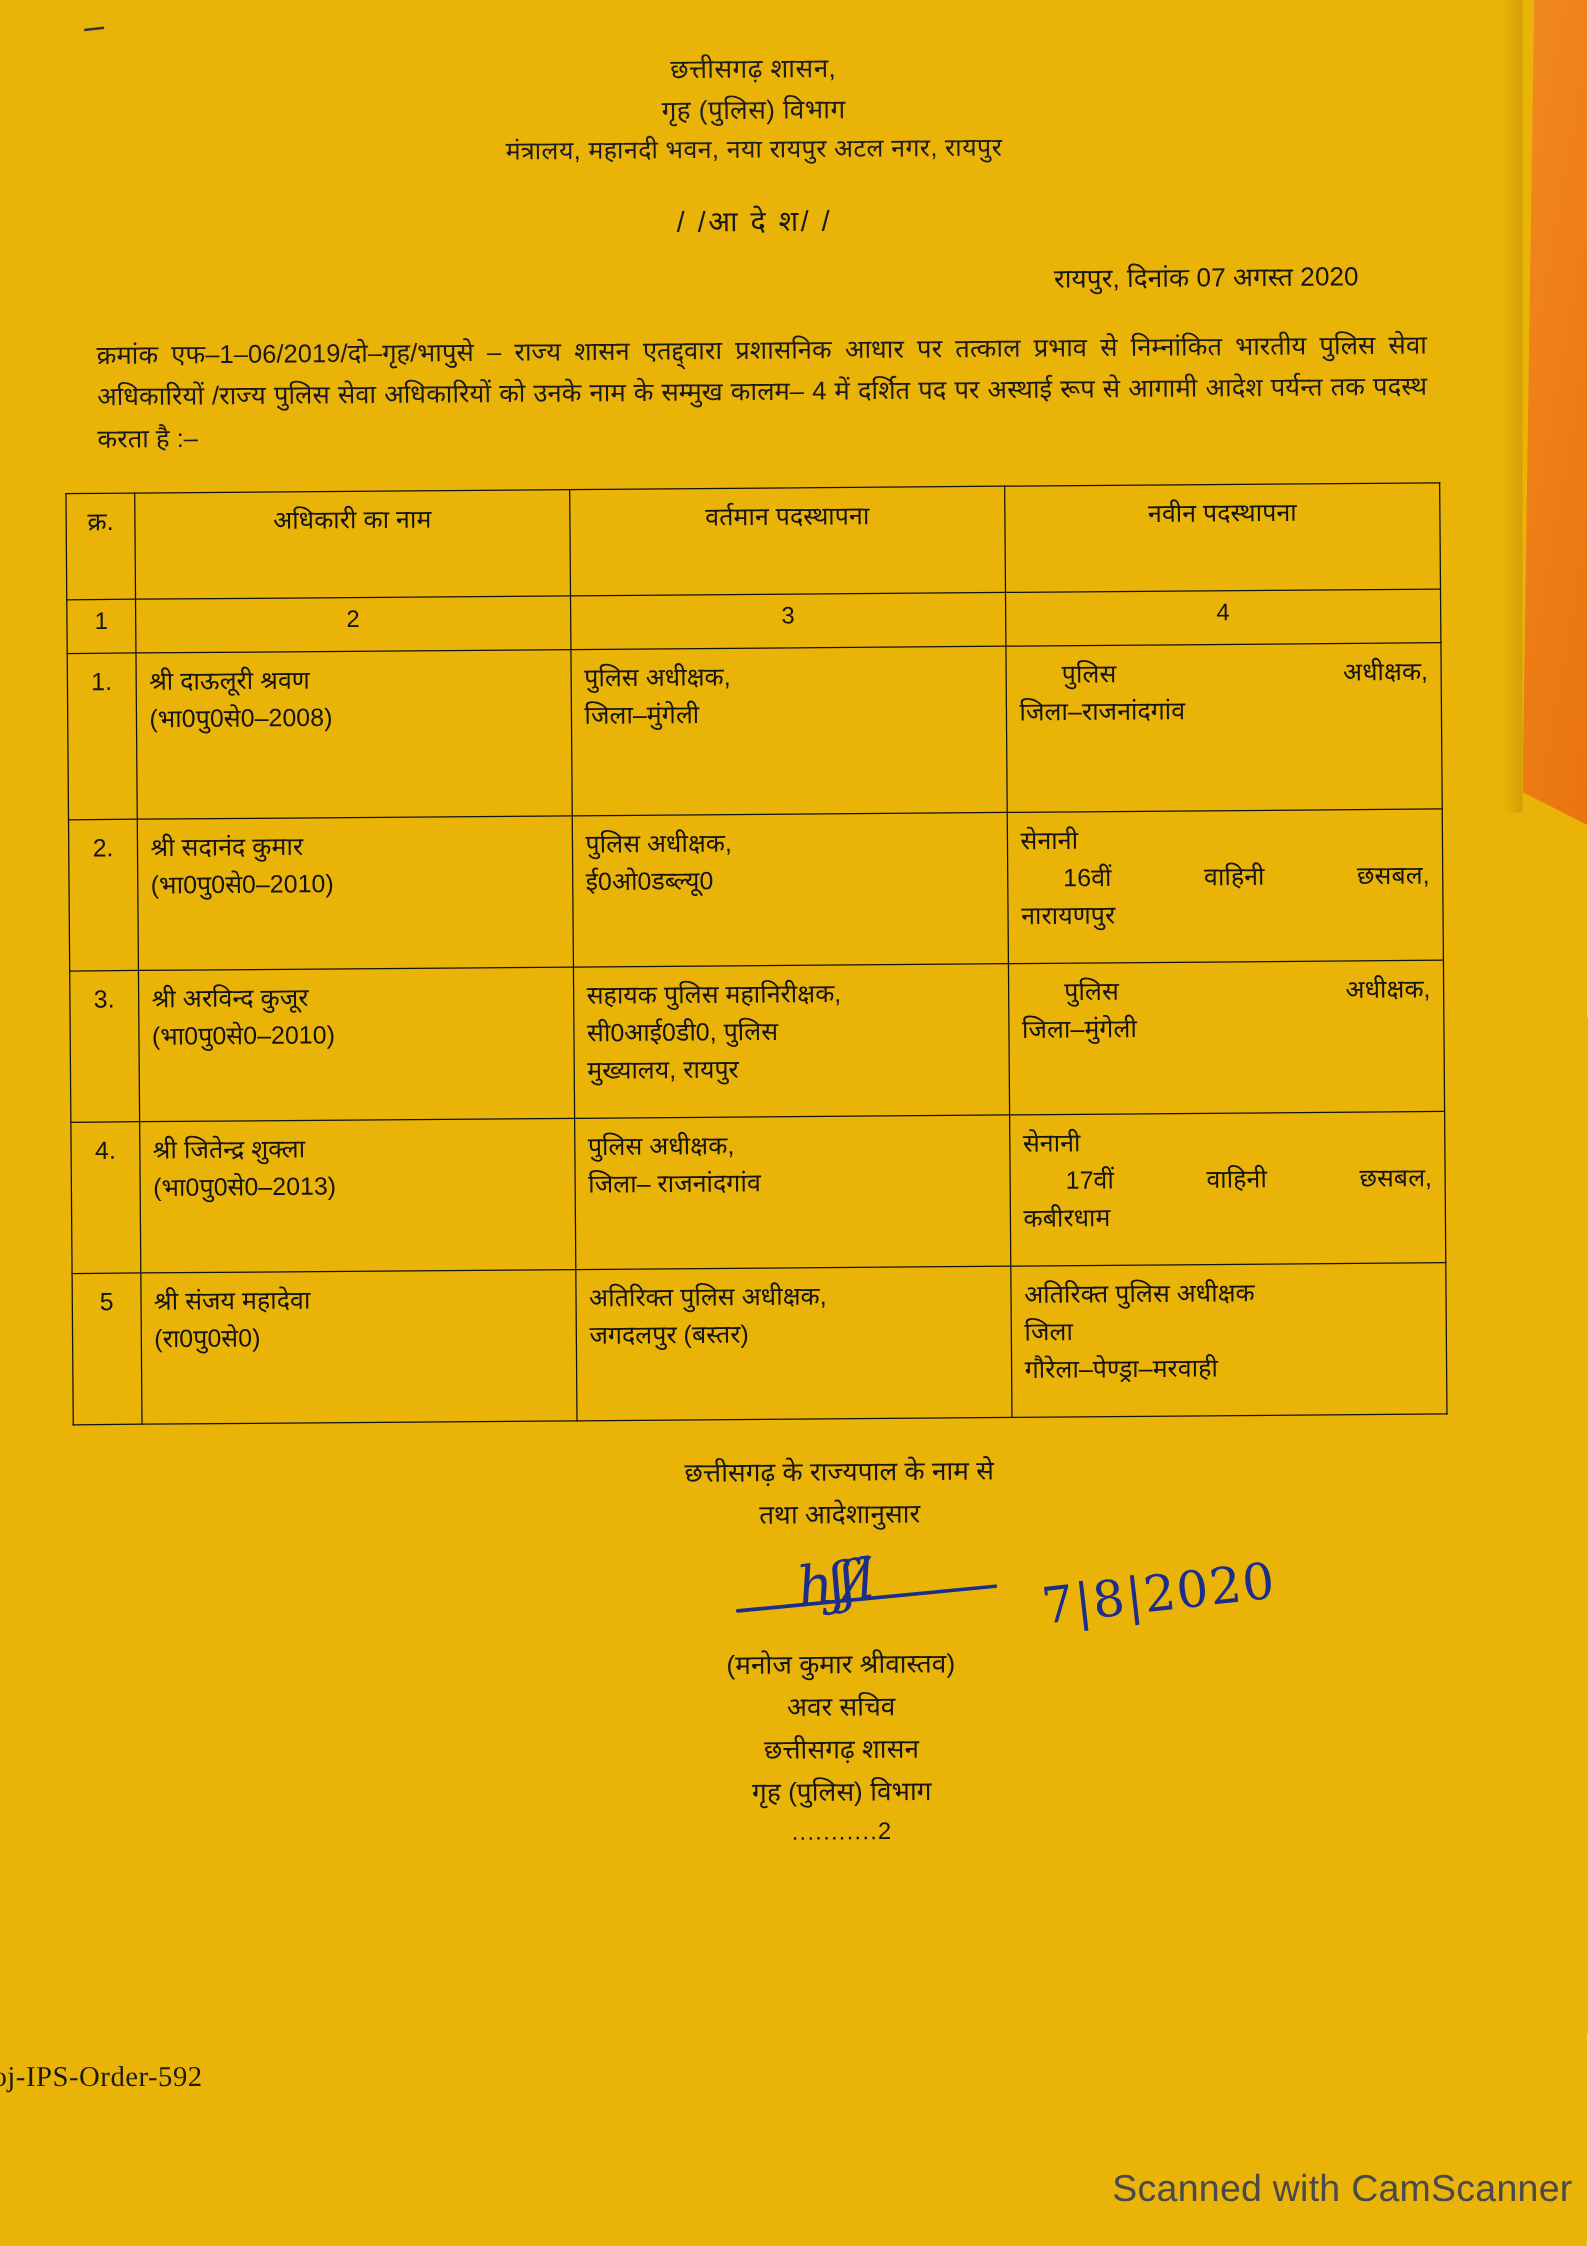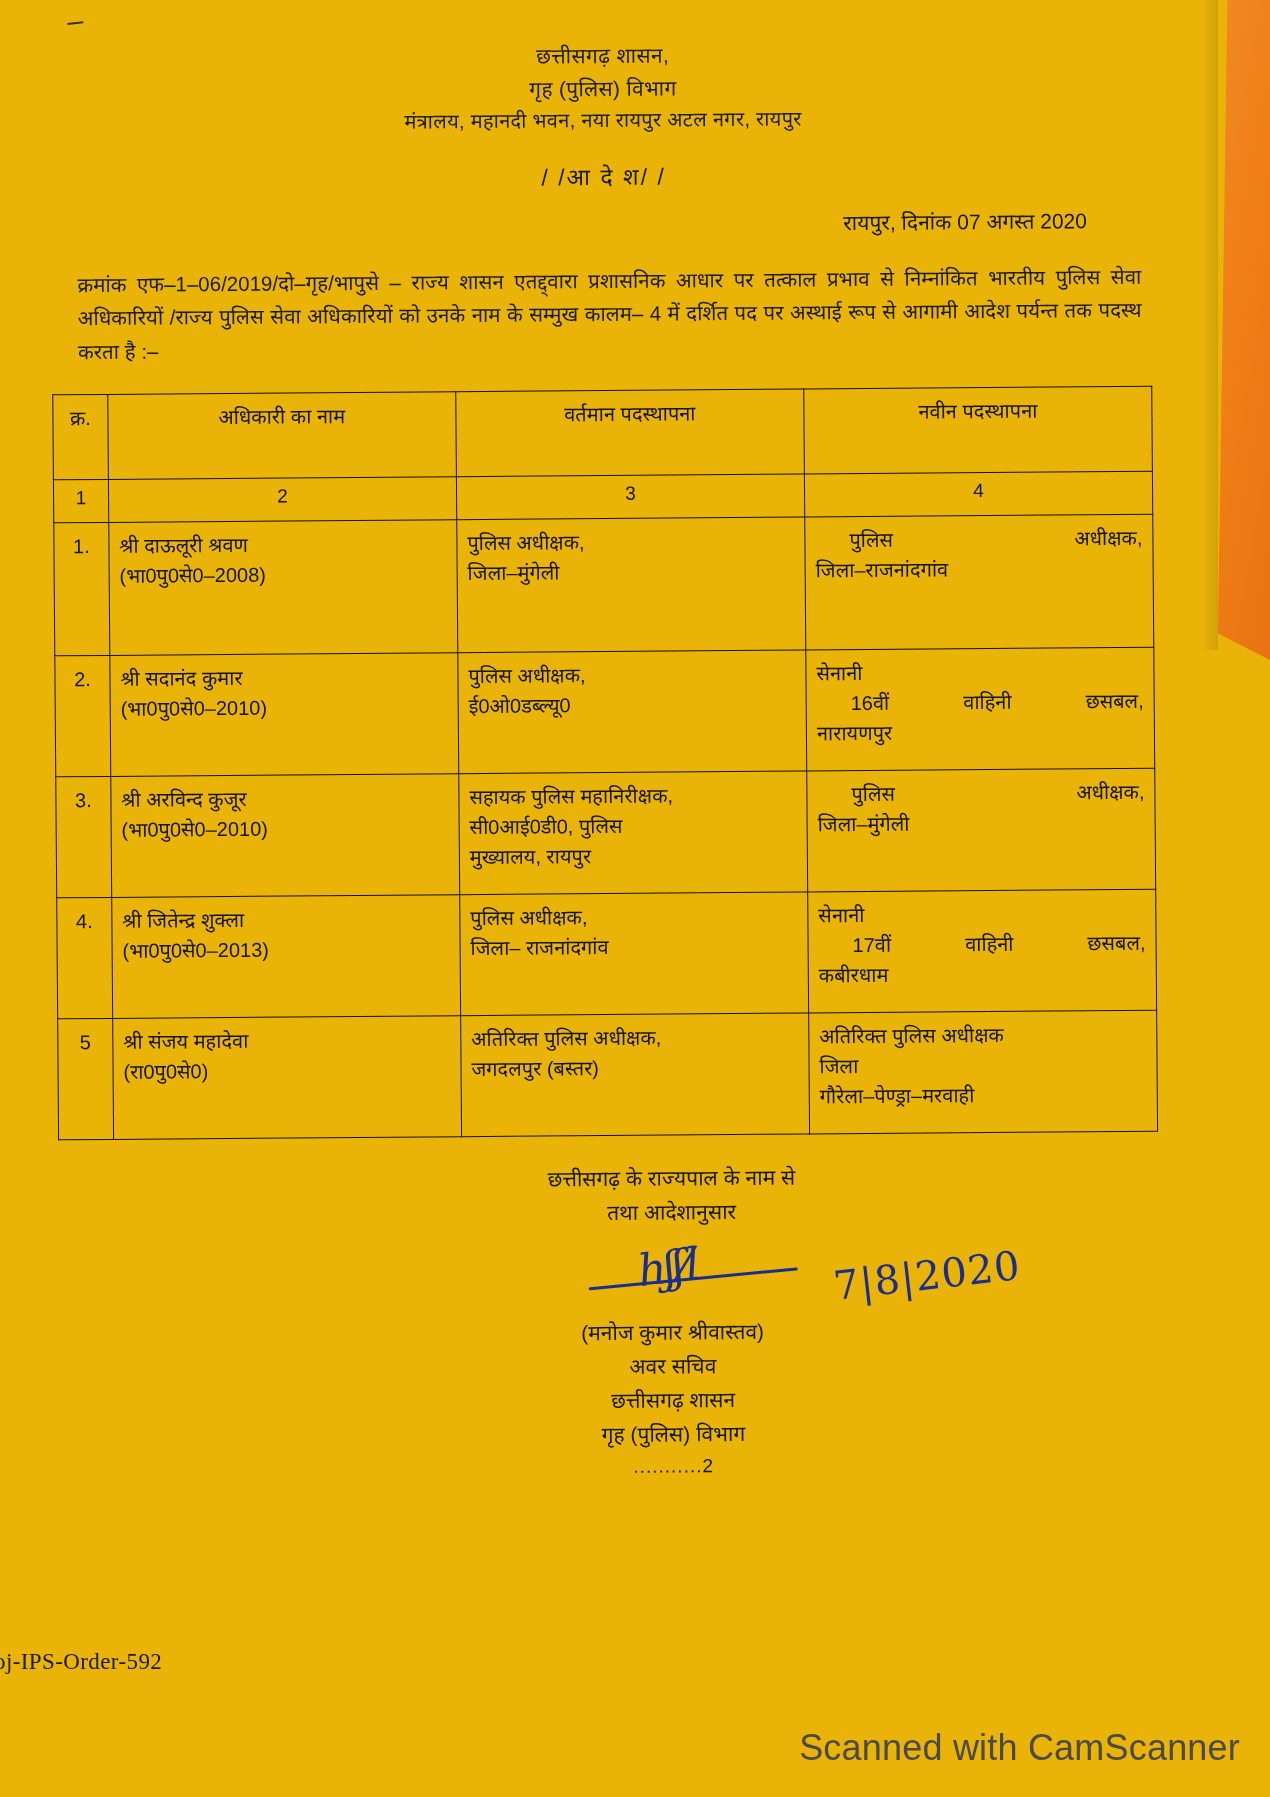--- a/index.html
+++ b/index.html
@@ -199,23 +199,23 @@
     position: absolute;
     left: -6px;
     bottom: 122px;
     font-family: "Liberation Serif", serif;
     font-size: 23px;
     color: #1a1a1a;
     letter-spacing: .4px;
   }
   .camscanner {
     position: absolute;
-    right: 30px;
+    right: 12px;
     bottom: 28px;
-    font-size: 36px;
+    font-size: 30px;
     color: #4a4a4a;
     letter-spacing: .2px;
     text-align: right;
   }
 </style>
 </head>
 <body>
 
 <div class="page">
 

